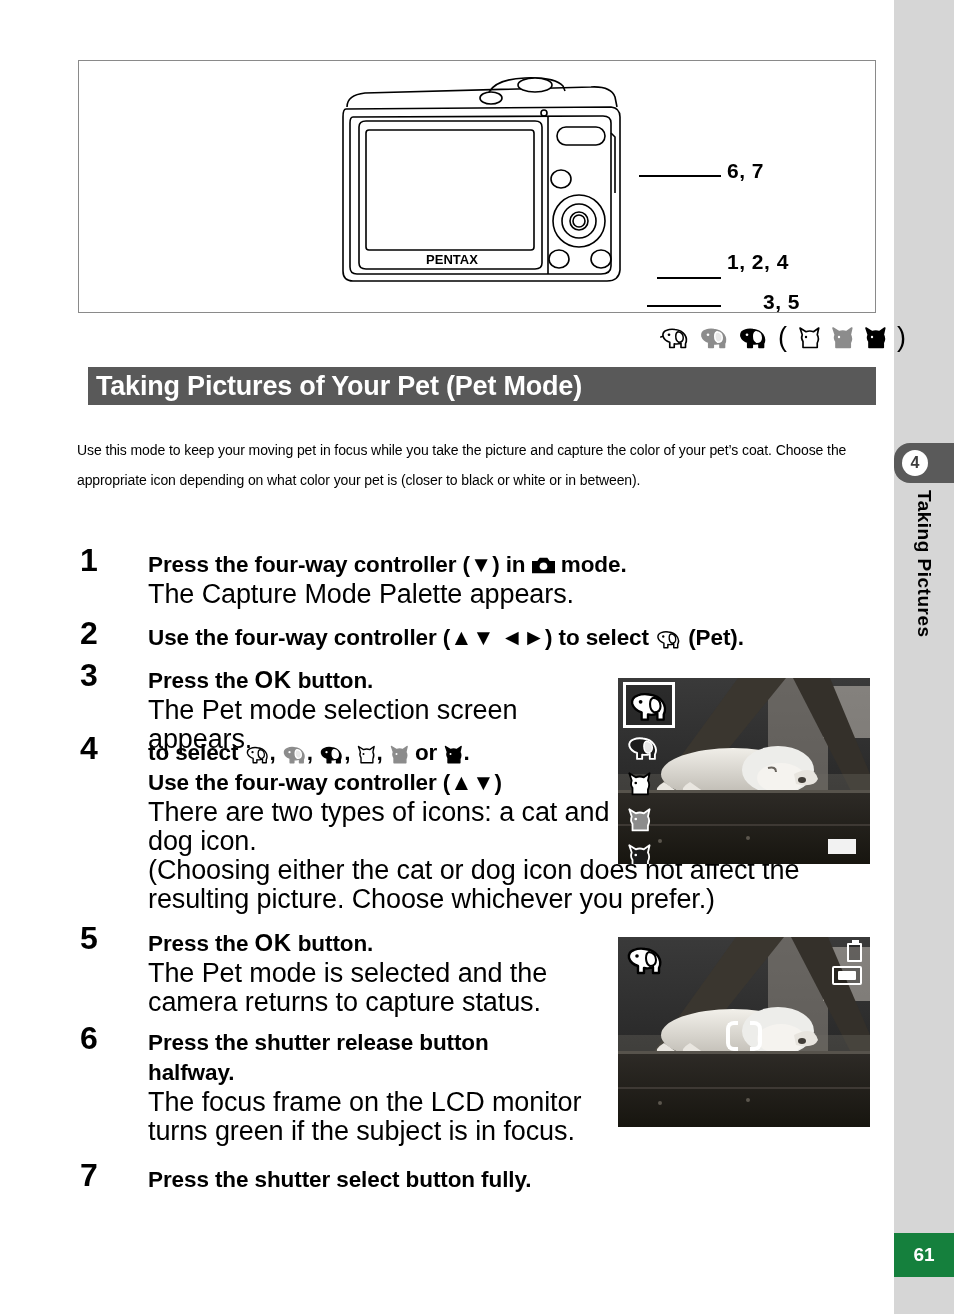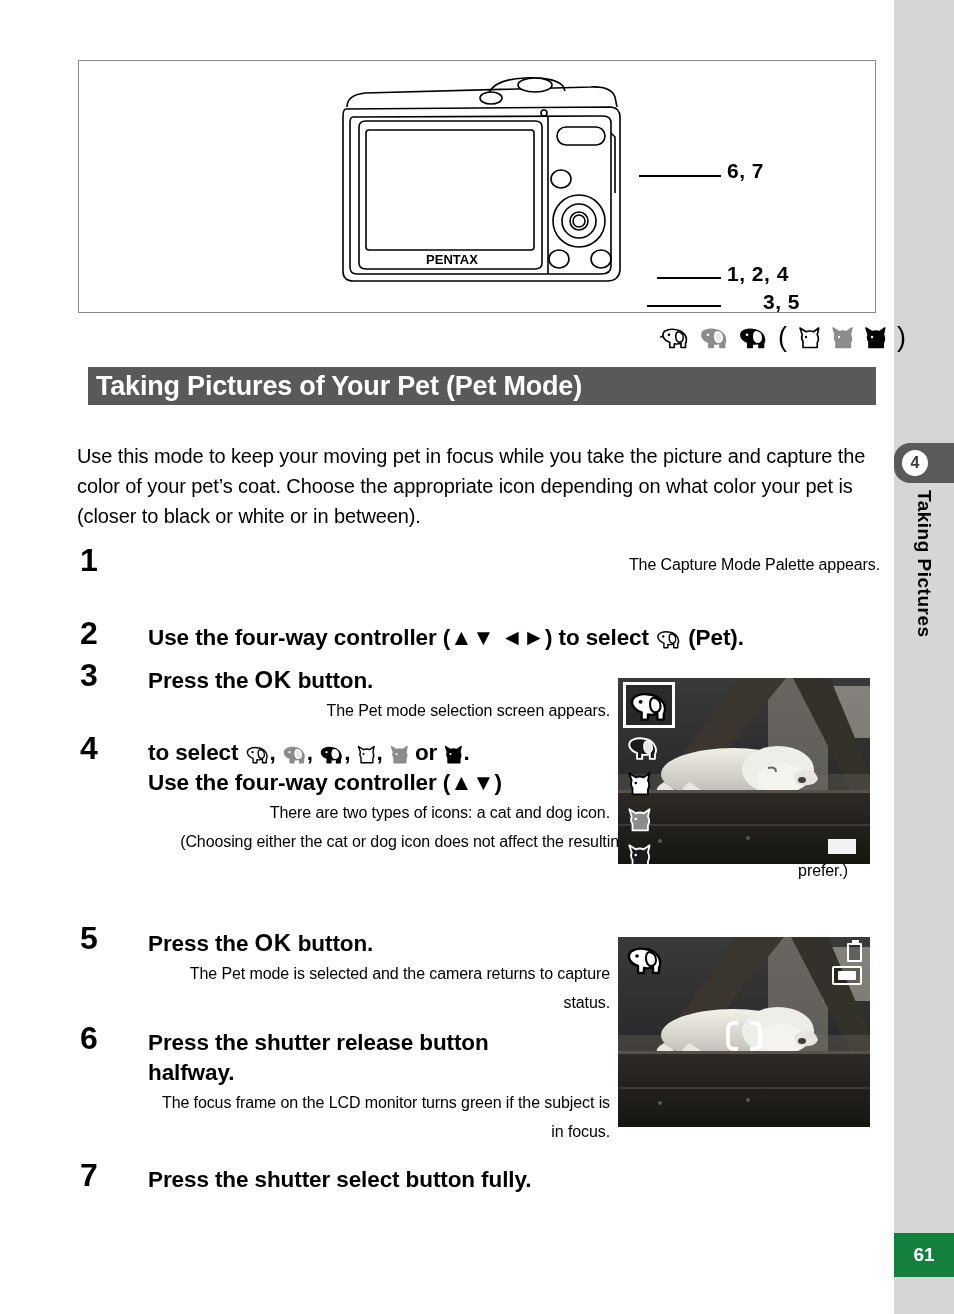--- a/index.html
+++ b/index.html
@@ -94,21 +94,21 @@
   }
   .camera-svg { position: absolute; left: 260px; top: 12px; }
   .callout {
     position: absolute;
     font-size: 21px;
     font-weight: bold;
     white-space: nowrap;
     letter-spacing: 0.5px;
   }
   .c67  { left: 648px; top: 98px; }
-  .c124 { left: 648px; top: 201px; text-align: center; }
+  .c124 { left: 648px; top: 189px; text-align: center; }
   .c35  { left: 684px; top: 229px; }
   .lead {
     position: absolute;
     height: 0;
     border-top: 2px solid #000;
   }
   .lead1 { left: 560px; top: 114px; width: 82px; }
   .lead2 { left: 578px; top: 216px; width: 64px; }
   .lead3 { left: 568px; top: 244px; width: 74px; }
 
@@ -142,21 +142,21 @@
     color: #ffffff;
     letter-spacing: -0.2px;
   }
 
   
   .intro {
     position: absolute;
     left: 77px;
     top: 421px;
     width: 800px;
-    font-size: 20px;
+    font-size: 14px;
     line-height: 30px;
     letter-spacing: -0.1px;
   }
 
   
   .step { position: absolute; }
   .step-num {
     position: absolute;
     left: 0;
     top: -6px;
@@ -166,24 +166,23 @@
   }
   .step-head {
     margin-left: 68px;
     font-size: 22.5px;
     font-weight: bold;
     line-height: 30px;
     letter-spacing: -0.1px;
   }
   .step-body {
     margin-left: 68px;
-    font-size: 16px;
+    font-size: 27px;
     line-height: 29px;
     letter-spacing: -0.1px;
-    text-align: right;
   }
   .okglyph { font-size: 24px; font-weight: bold; letter-spacing: 0.5px; }
 
   .s1 { left: 80px; top: 550px; width: 800px; }
   .s2 { left: 80px; top: 623px; width: 810px; }
   .s3 { left: 80px; top: 665px; width: 530px; }
   .s4 { left: 80px; top: 738px; width: 530px; }
   .s5 { left: 80px; top: 928px; width: 530px; }
   .s6 { left: 80px; top: 1028px; width: 530px; }
   .s7 { left: 80px; top: 1165px; width: 800px; }
@@ -351,20 +350,26 @@
 </div>
 
 <div class="title-bar">
   <h1>Taking Pictures of Your Pet (Pet Mode)</h1>
 </div>
 
 <p class="intro">Use this mode to keep your moving pet in focus while you take the picture and capture the color of your pet’s coat. Choose the appropriate icon depending on what color your pet is (closer to black or white or in between).</p>
 
 <div class="step s1">
   <div class="step-num">1</div>
+  <div class="step-head">
+    <span>Press the four-way controller (▼) in </span><svg width="23" height="19" viewBox="0 0 30 24" style="vertical-align:-3px">
+        <path d="M0 6 h7 l3-4 h10 l3 4 h7 v16 h-30 z" fill="#000"></path>
+        <circle cx="15" cy="13" r="5" fill="#fff"></circle>
+      </svg><span> mode.</span>
+  </div>
   <div class="step-body">The Capture Mode Palette appears.</div>
 </div>
 
 <div class="step s2">
   <div class="step-num">2</div>
   <div class="step-head">
     <span>Use the four-way controller (▲▼ ◄►) to select </span><svg width="27" height="21" viewBox="0 0 40 32" style="vertical-align:-4px">
         <path d="M4 15 Q3 9 9 7 Q14 5 20 6 Q29 7 33 13 Q37 19 34 25 L34 30 L28 30 L28 24 Q24 26 19 25 L19 30 L13 30 L13 23 Q6 21 4 15 Z" fill="#fff" stroke="#000" stroke-width="2.2" stroke-linejoin="round"></path>
         <path d="M24 9 Q31 10 31 17 Q31 23 25 23 Q21 21 21 15 Q21 10 24 9 Z" fill="#fff" stroke="#000" stroke-width="2"></path>
         <circle cx="12" cy="13" r="1.8" fill="#000"></circle>

